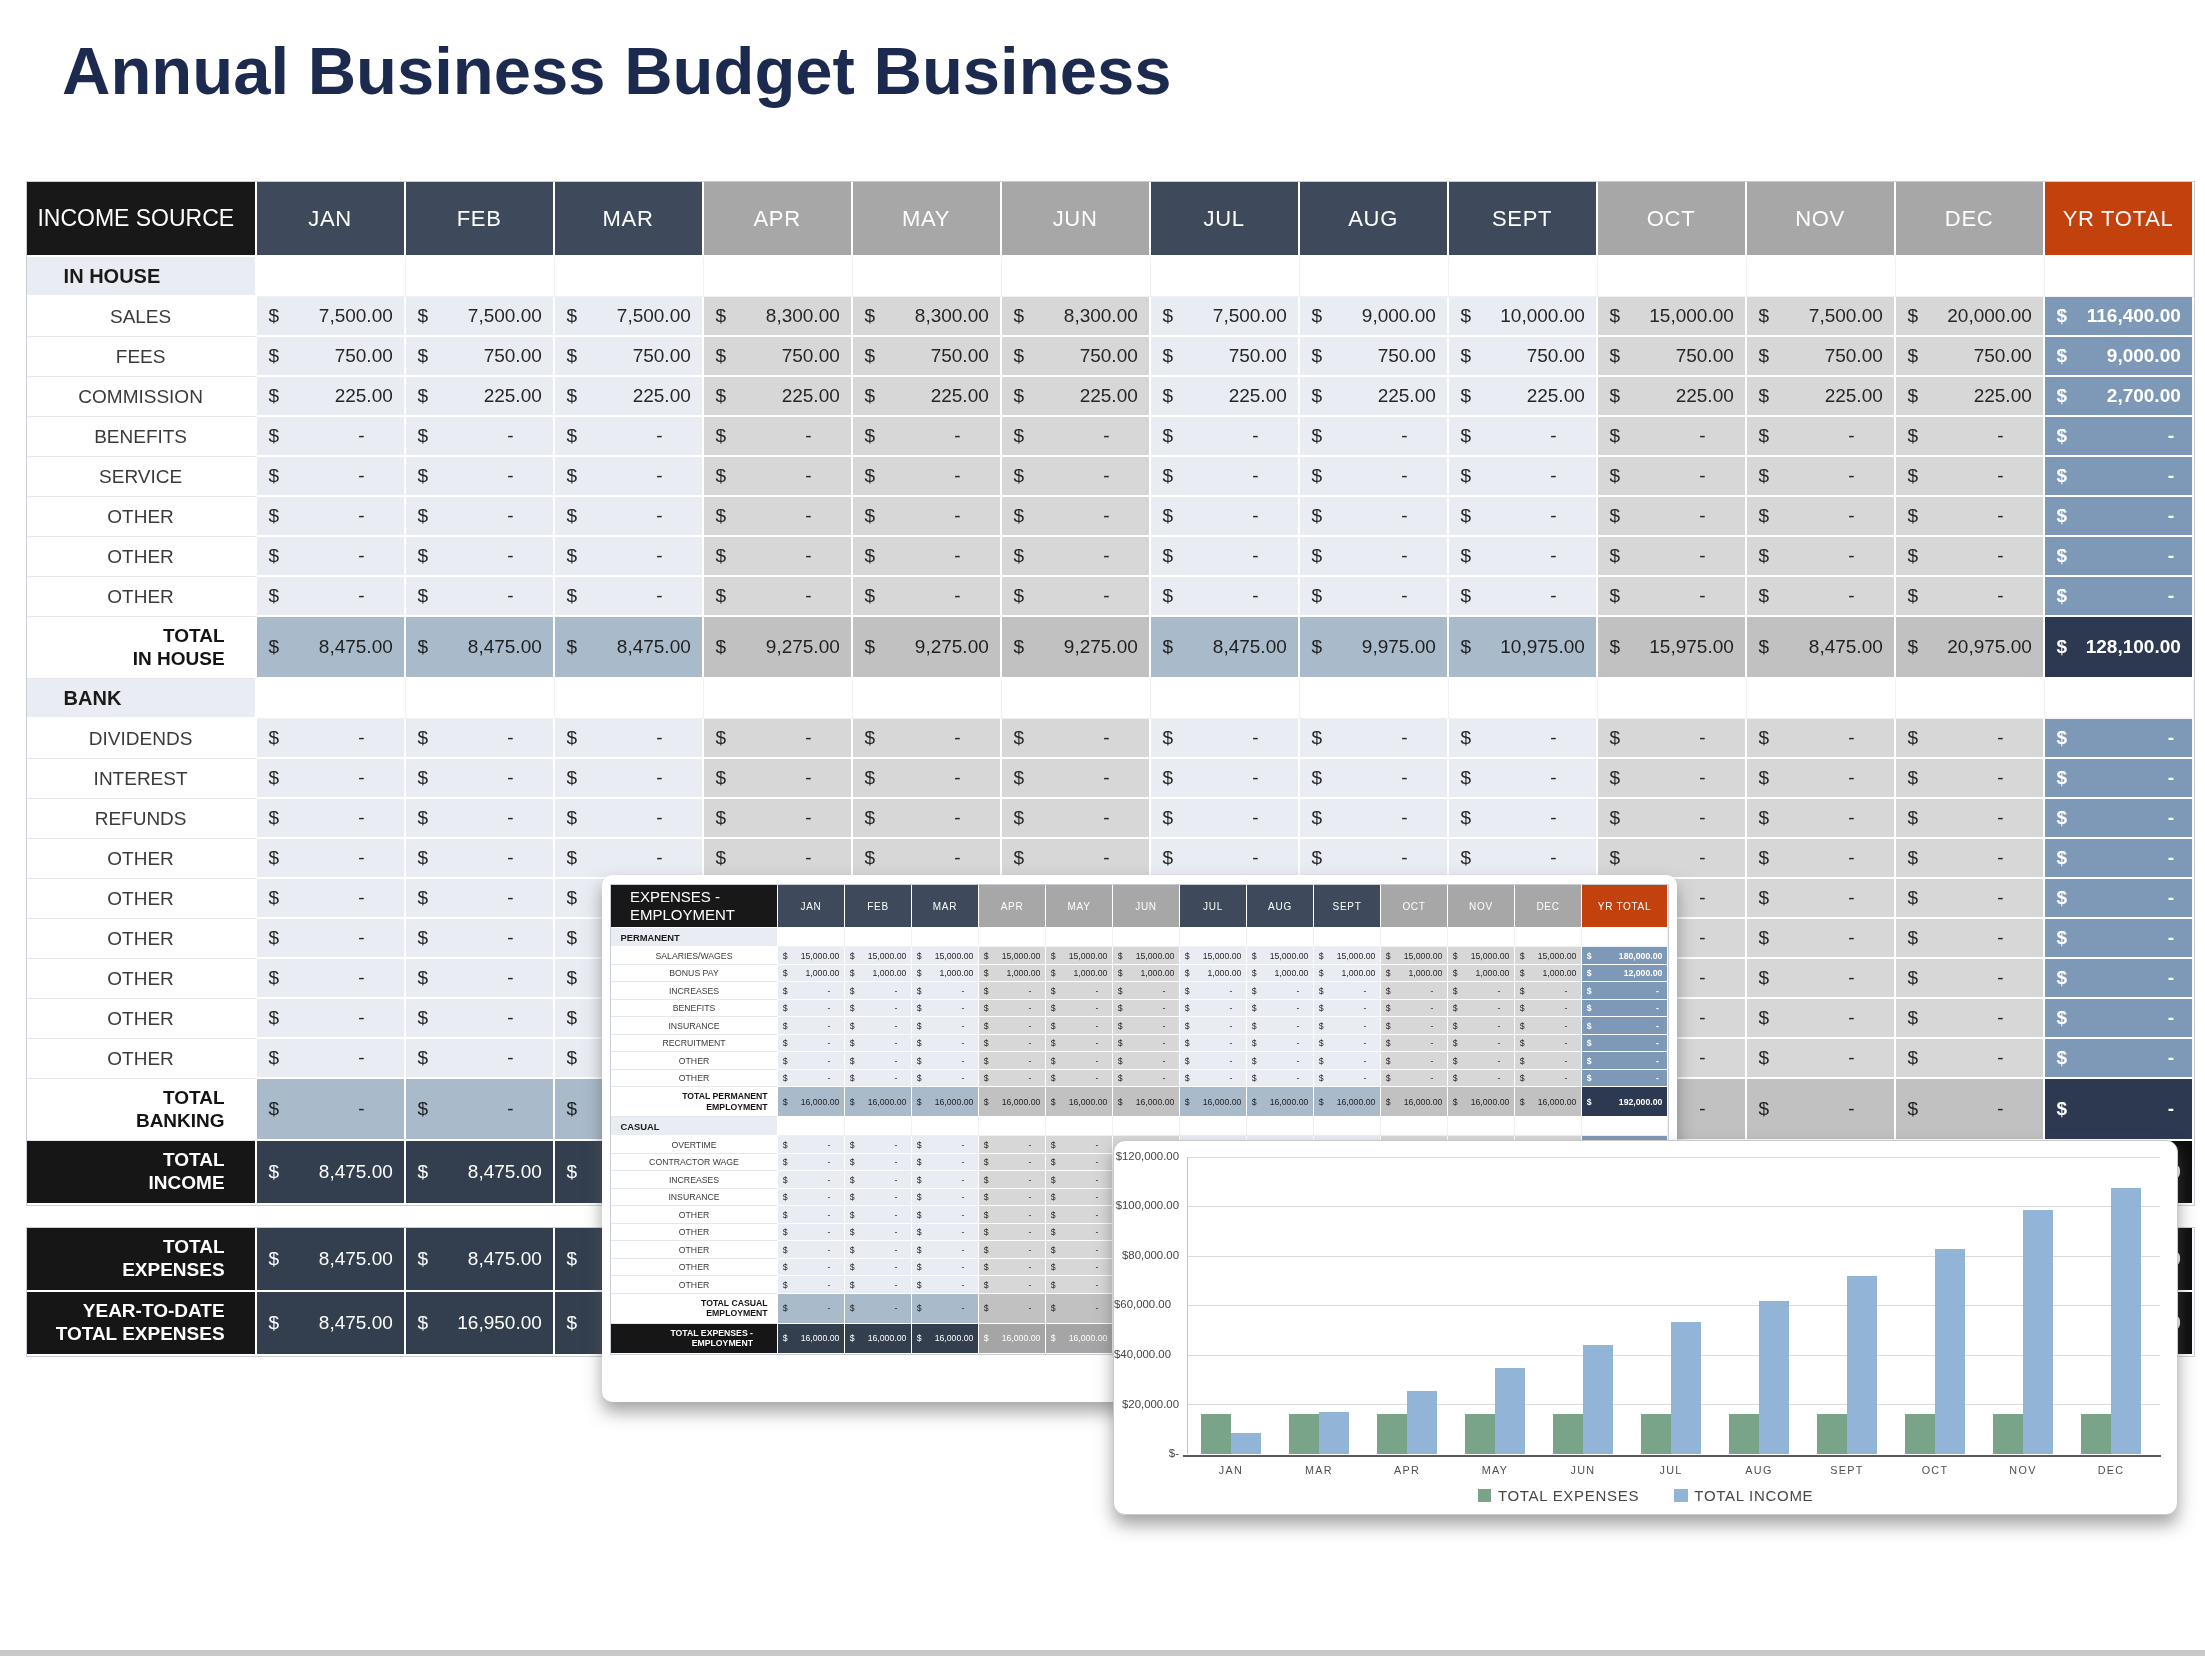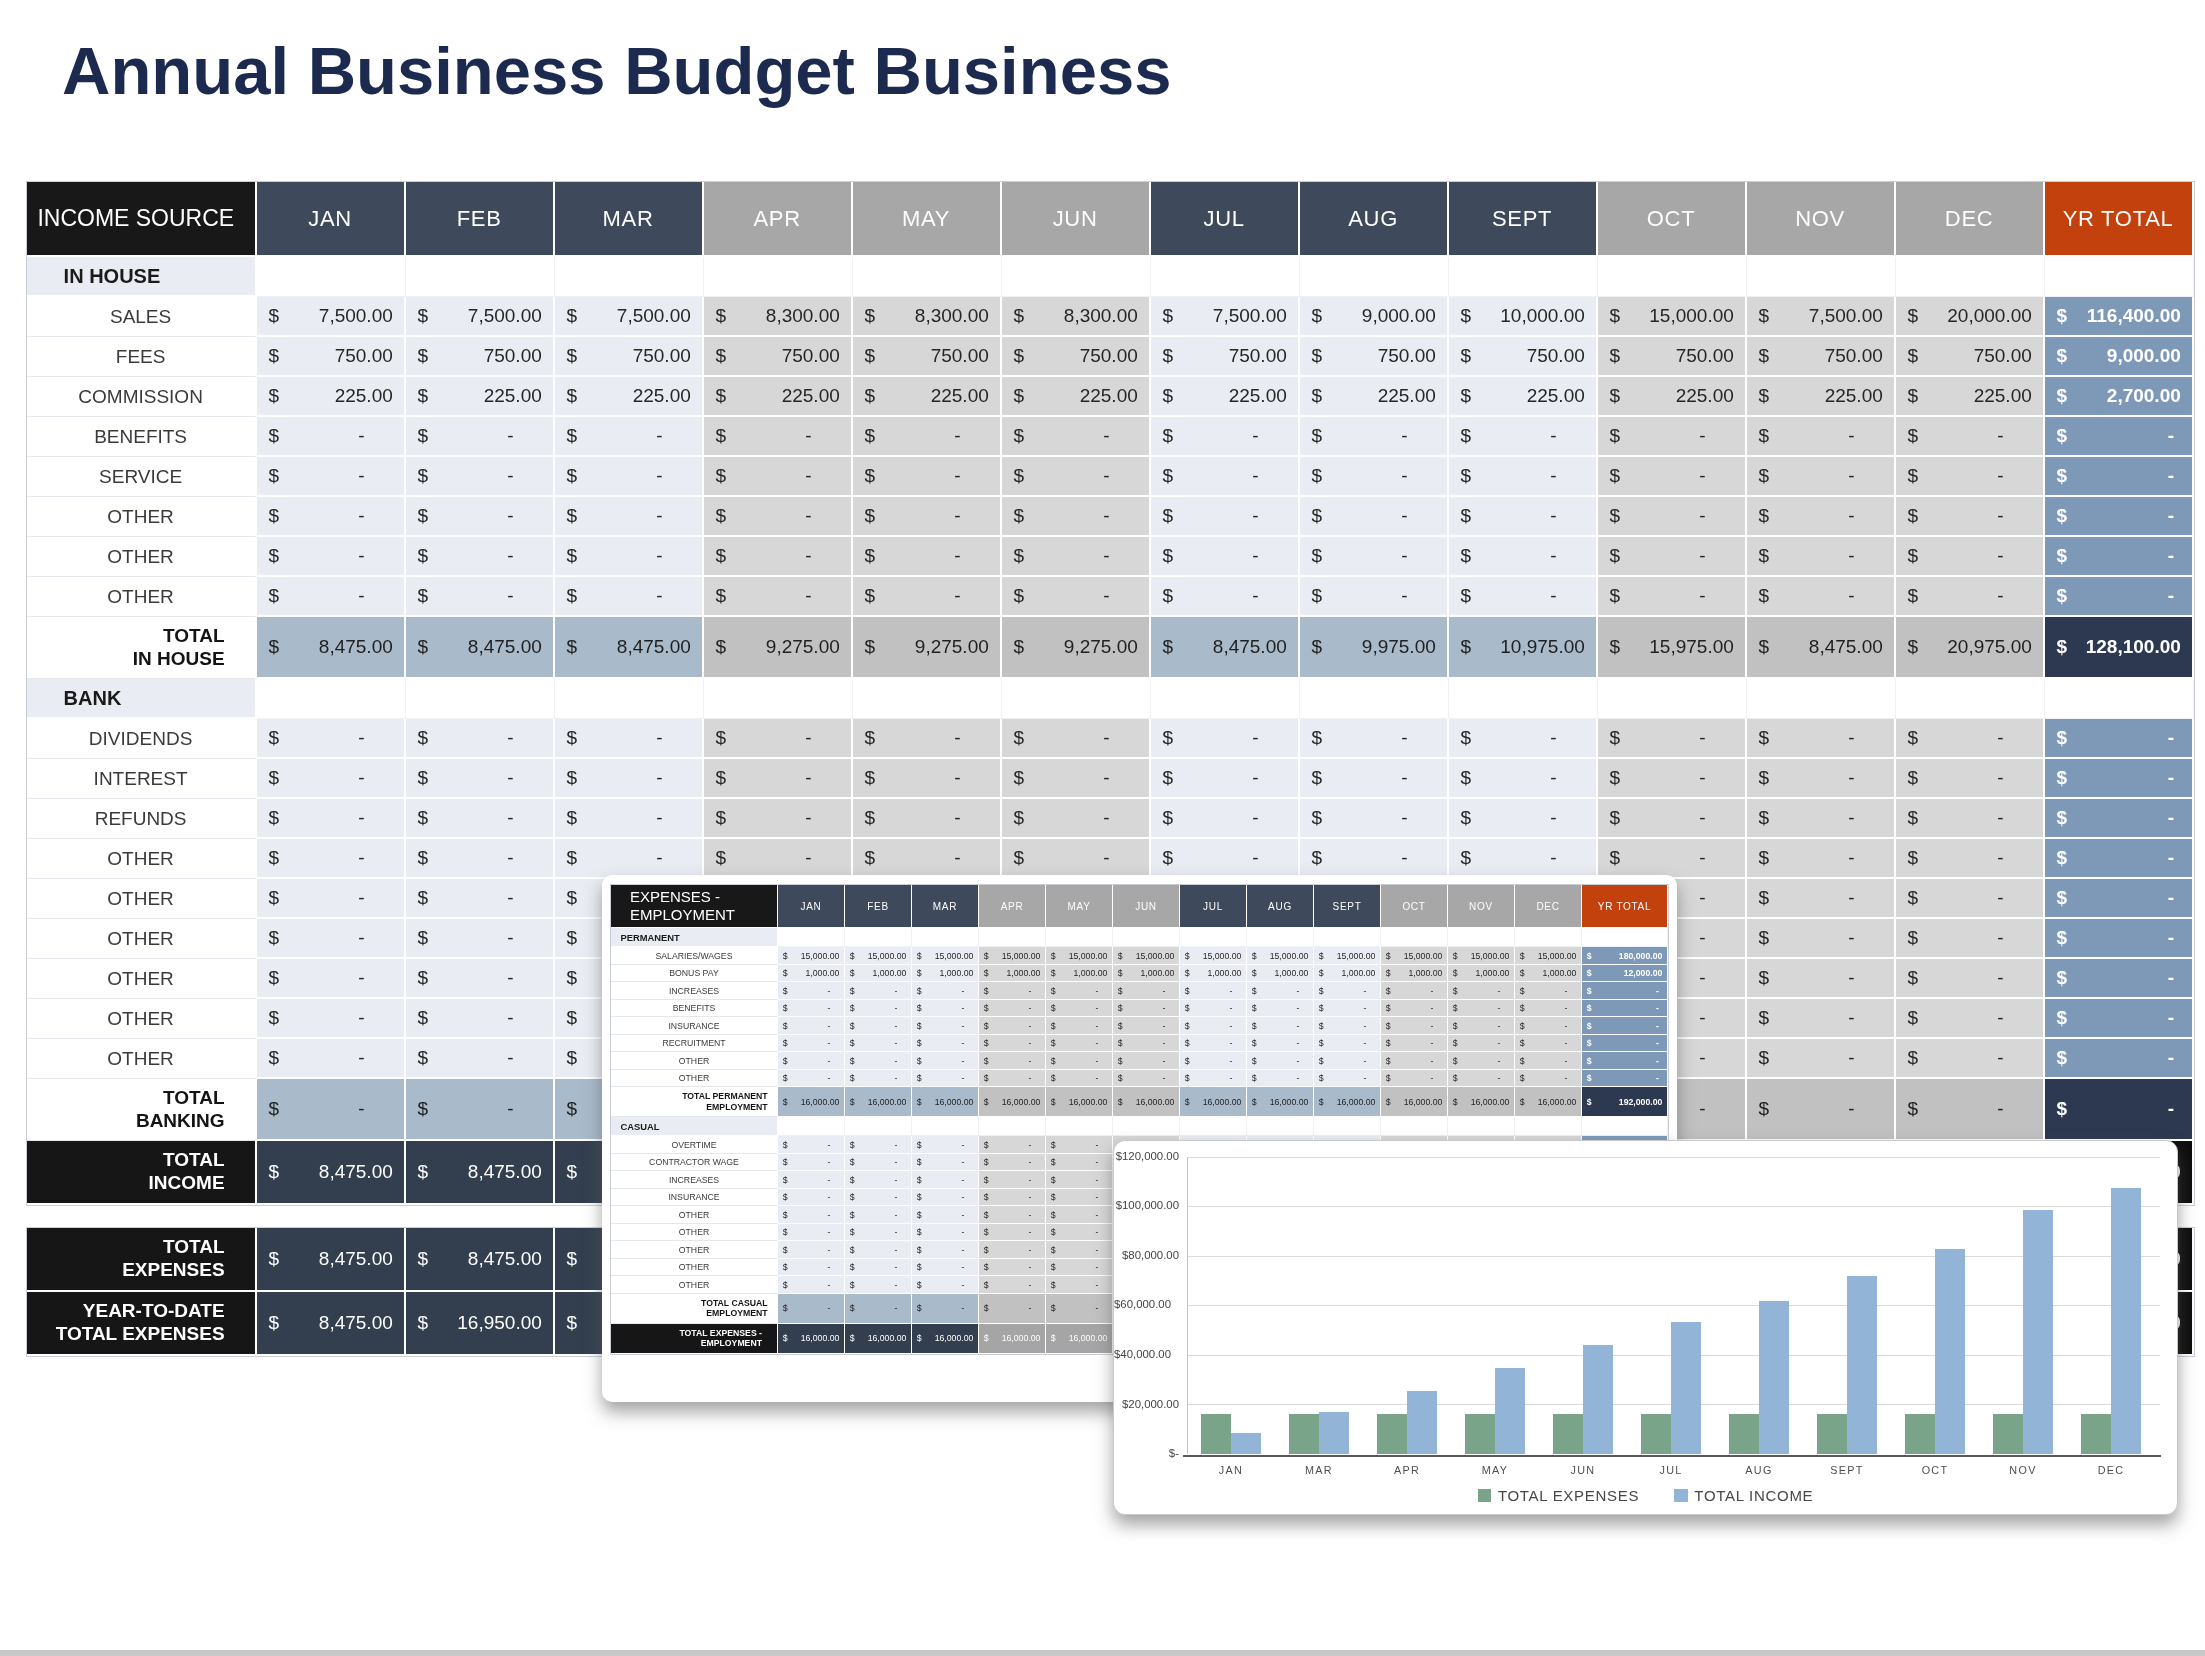--- a/index.html
+++ b/index.html
@@ -84,21 +84,21 @@
   .sheet-main .lbl-total { padding-right:30px; }
   .sheet-mini .lbl-total { padding-right:9.4px; }
   .sq13 { background:#a9bacb; color:#1f1f1f; font-weight:500; }
   .sq24 { background:#c1c1c1; color:#1f1f1f; font-weight:500; }
   .yr-navy { background:#2c3950; color:#fff; font-weight:700; }
 
   
   .lbl-grand { background:#161616; color:#fff; font-weight:700; justify-content:flex-end;
                text-align:right; white-space:pre-line; line-height:1.2; }
   .sheet-main .lbl-grand { padding-right:30px; }
-  .sheet-mini .lbl-grand { padding-right:15px; }
+  .sheet-mini .lbl-grand { padding-right:24px; }
   .gq13 { background:#333f4f; color:#fff; font-weight:500; }
   .gq24 { background:#a5a5a5; color:#fff; font-weight:500; }
   .yr-black { background:#0d0d0d; color:#fff; font-weight:700; }
 
   
   .float-win { position:absolute; background:#fff; border-radius:10.8px;
                box-shadow:0 9.4px 17.5px rgba(90,90,90,0.55); }
   .expenses-window { padding:9.4px 8px 47px 8px; }
   .chart-window { border:1.3px solid #c9c9c9; border-radius:12px; }
   .gridline { position:absolute; height:1.3px; background:#dadada; }

